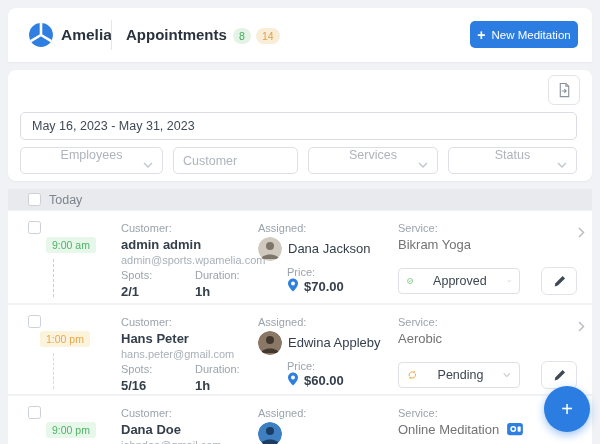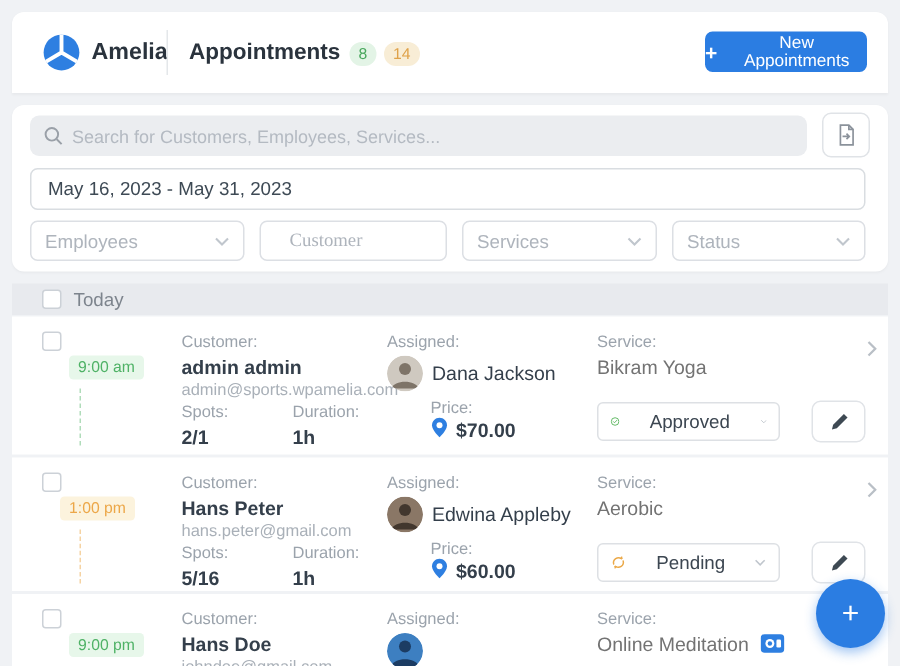--- a/index.html
+++ b/index.html
@@ -20,23 +20,23 @@
   .new-btn .plus { font-size:14px; font-weight:bold; line-height:1; }
 
   
   .panel { position:absolute; left:8px; top:70px; width:584px; height:111px; background:#fff; border-radius:8px; box-shadow:0 1px 2px rgba(0,0,0,.04); }
   .search-wrap { position:absolute; left:12px; top:7px; width:518px; height:27px; background:#ebedf0; border-radius:6px; }
   .search-wrap svg { position:absolute; left:9px; top:7px; }
   .search-input { position:absolute; left:28px; top:0; width:485px; height:27px; border:none; background:transparent; font-size:12px; color:#4a545e; font-family:inherit; outline:none; }
   .search-input::placeholder { color:#b4bac2; }
   .export-btn { position:absolute; left:540px; top:5px; width:32px; height:30px; background:#fff; border:1px solid #e0e3e7; border-radius:6px; display:flex; align-items:center; justify-content:center; cursor:pointer; }
   .date-input { position:absolute; left:12px; top:42px; width:557px; height:28px; border:1px solid #d9dde1; border-radius:5px; font-size:12.5px; color:#3e4a55; font-family:inherit; padding-left:11px; outline:none; background:#fff; }
-  .filter { position:absolute; top:77px; height:27px; border:1px solid #dcdfe4; border-radius:5px; background:#fff; display:flex; align-items:center; padding:0 9px; font-size:12.5px; color:#aeb4bc; cursor:pointer; }
+  .filter { position:absolute; top:77px; height:27px; border:1px solid #dcdfe4; border-radius:5px; background:#fff; display:flex; align-items:center; padding:0 9px; font-size:12.5px; color:#aeb4bc; cursor:pointer;flex-direction:column; }
   .filter .chev { margin-left:auto; }
-  .filter-input { position:absolute; top:77px; height:27px; border:1px solid #dcdfe4; border-radius:5px; font-size:12.5px; color:#3e4a55; font-family:Liberation Serif, serif; padding:0 19px; outline:none; background:#fff; }
+  .filter-input { position:absolute; top:77px; height:27px; border:1px solid #dcdfe4; border-radius:5px; font-size:12.5px; color:#3e4a55; font-family:Liberation Sans, sans-serif; padding:0 9px; outline:none; background:#fff; }
   .filter-input::placeholder { color:#aeb4bc; }
   .f-emp { left:12px; width:143px; }
   .f-cust { left:165px; width:125px; }
   .f-serv { left:300px; width:130px; }
   .f-stat { left:440px; width:129px; }
 
   
   .list { position:absolute; left:8px; top:189px; width:584px; height:255px; }
   .today-bar { position:absolute; left:0; top:0; width:584px; height:21px; background:#e8eaee; display:flex; align-items:center; padding-left:20px; }
   .today-bar .cb { position:static; margin-right:8px; }
@@ -90,32 +90,25 @@
       <circle cx="12" cy="12" r="11" fill="#2E7FE1"></circle>
       <path d="M12 12V1M12 12l-9.5 5.6M12 12l9.5 5.6" stroke="#fff" stroke-width="2.4" fill="none"></path>
     </svg>
     <span class="brand">Amelia</span>
     <span class="hdr-divider"></span>
     <span class="page-title">Appointments</span>
     <span class="badge green">8</span>
     <span class="badge orange">14</span>
     <button class="new-btn">
       <span class="plus">+</span>
-      <span>New Appointments</span>
+      <span>New Meditation</span>
     </button>
   </div>
 
   <div class="panel">
-    <div class="search-wrap">
-      <svg width="13" height="13" viewBox="0 0 14 14">
-          <circle cx="6" cy="6" r="4.5" fill="none" stroke="#9aa0a8" stroke-width="1.4"></circle>
-          <path d="M9.5 9.5L13 13" stroke="#9aa0a8" stroke-width="1.4"></path>
-        </svg>
-      <input class="search-input" type="text" placeholder="Search for Customers, Employees, Services..." style="">
-    </div>
     <button class="export-btn">
       <svg width="15" height="16" viewBox="0 0 16 17">
         <path d="M3.5 1.5h6l3 3v11h-9z" fill="none" stroke="#8b929b" stroke-width="1.2"></path>
         <path d="M9.5 1.5v3h3" fill="none" stroke="#8b929b" stroke-width="1.2"></path>
         <path d="M5 9.5h4.5M7.8 7.5l2 2-2 2" fill="none" stroke="#8b929b" stroke-width="1.2"></path>
       </svg>
     </button>
     <input class="date-input" type="text" value="May 16, 2023 - May 31, 2023" style="">
     <div class="filter f-emp">
       <span>Employees</span>
@@ -256,21 +249,21 @@
       <svg class="row-chev" width="7" height="11" viewBox="0 0 7 11">
           <path d="M1 1l4.5 4.5L1 10" stroke="#b9bfc6" fill="none" stroke-width="1.5"></path>
         </svg>
     </div>
 
     <div class="row row-3">
       <span class="cb"></span>
       <span class="time-badge green">9:00 pm</span>
       <div class="cell" style="left:113px; top:11px;">
         <div class="lbl">Customer:</div>
-        <div class="name">Hans Doe</div>
+        <div class="name">Dana Doe</div>
         <div class="email">johndoe@gmail.com</div>
       </div>
       <div class="cell lbl" style="left:250px; top:11px;">Assigned:</div>
       <span class="avatar" style="left:250px; top:26px;">
         <svg viewBox="0 0 24 24" width="24" height="24">
             <circle cx="12" cy="12" r="12" fill="#3d7fc1"></circle>
             <circle cx="12" cy="9" r="4" fill="#1c3c63"></circle>
             <path d="M3 22c1.5-6 16.5-6 18 0z" fill="#1c3c63"></path>
           </svg>
       </span>

